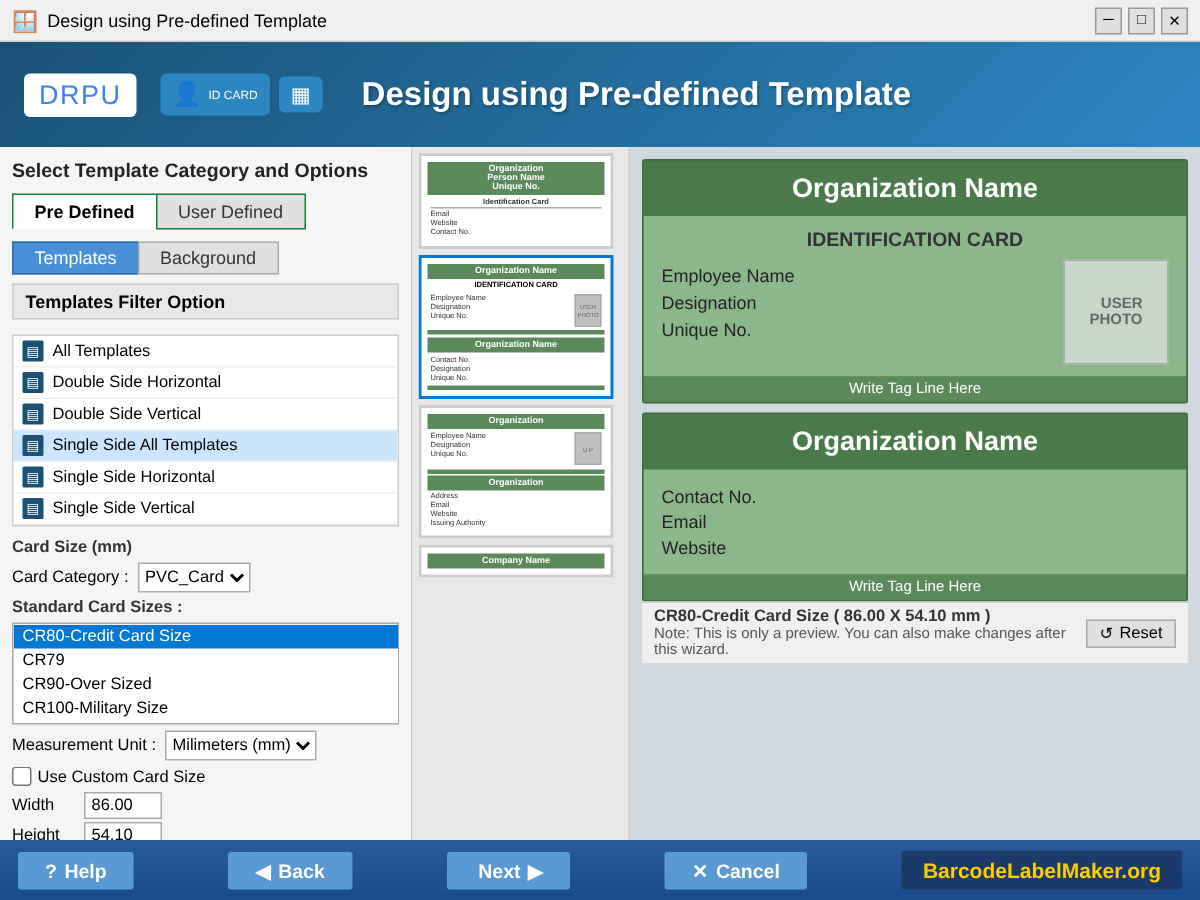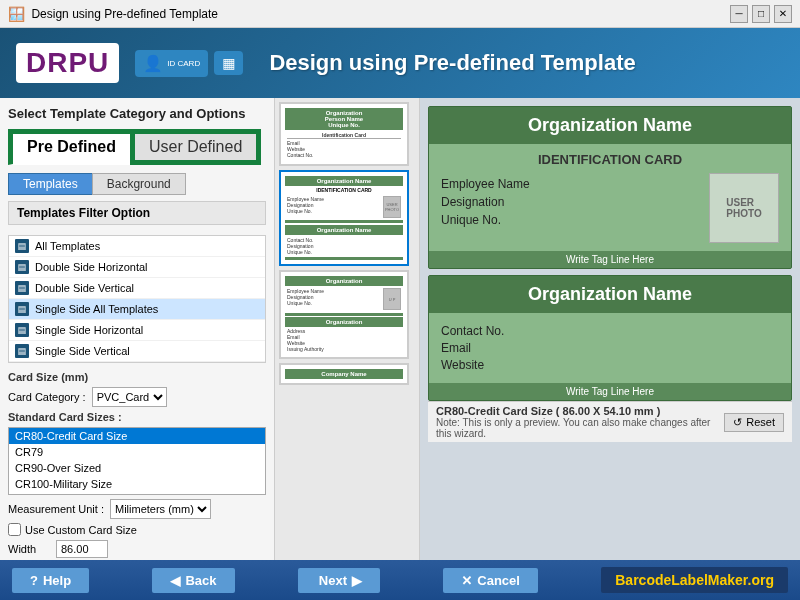--- a/index.html
+++ b/index.html
@@ -19,21 +19,21 @@
       cursor: pointer;
     }
 
     
     .header {
       background: linear-gradient(135deg, #1a5276, #2e86c1);
       height: 70px; display: flex; align-items: center; padding: 0 16px; gap: 16px;
     }
     .logo-box {
       background: white; border-radius: 4px; padding: 4px 10px;
-      font-size: 28px; font-weight: bold; color: #701a75; letter-spacing: 1px;
+      font-size: 18px; font-weight: normal; color: #3b82f6; letter-spacing: 1px;
     }
     .logo-icons { display: flex; gap: 6px; align-items: center; }
     .logo-icon-card {
       background: #2e86c1; border-radius: 4px; padding: 4px 8px;
       color: white; font-size: 10px; display: flex; align-items: center; gap: 4px;
     }
     .header-title {
       color: white; font-size: 22px; font-weight: bold; text-shadow: 1px 1px 2px rgba(0,0,0,0.3);
       margin-left: 10px;
     }
@@ -41,21 +41,21 @@
     
     .main { display: flex; height: 462px; }
 
     
     .left-panel { width: 275px; background: #f5f5f5; border-right: 1px solid #ccc; padding: 8px; overflow: hidden; }
     .panel-title { font-size: 13px; font-weight: bold; margin-bottom: 8px; color: #222; }
 
     
     .tab-row { display: flex; margin-bottom: 8px; }
     .tab {
-      padding: 4px 14px; font-size: 16px; cursor: pointer; border: 5px solid #15803d;
+      padding: 4px 14px; font-size: 12px; cursor: pointer; border: 1px solid #15803d;
       background: #e0e0e0; color: #333;
     }
     .tab.active { background: white; border-bottom: 1px solid white; font-weight: bold; color: #000; }
     .tab:first-child { border-right: none; }
 
     
     .tab-row2 { display: flex; margin-bottom: 6px; }
     .tab2 {
       padding: 3px 14px; font-size: 12px; cursor: pointer; border: 1px solid #aaa;
       background: #e0e0e0; color: #333;
@@ -353,21 +353,21 @@
       </div>
       <div class="preview-body">
         <div class="preview-id-title">IDENTIFICATION CARD</div>
         <div class="preview-content">
           <div class="preview-fields">
             <div class="preview-field">Employee Name</div>
             <div class="preview-field">Designation</div>
             <div class="preview-field">Unique No.</div>
           </div>
           <div class="preview-photo-box">
-            <span style="white-space:pre-line; text-align:left;">USER
+            <span style="white-space:pre-line; text-align:right;">USER
 PHOTO</span>
           </div>
         </div>
       </div>
       <div class="preview-tagline">Write Tag Line Here</div>
     </div>
 
     <div class="preview-card2">
       <div class="preview-header">
         <div class="preview-org">Organization Name</div>

